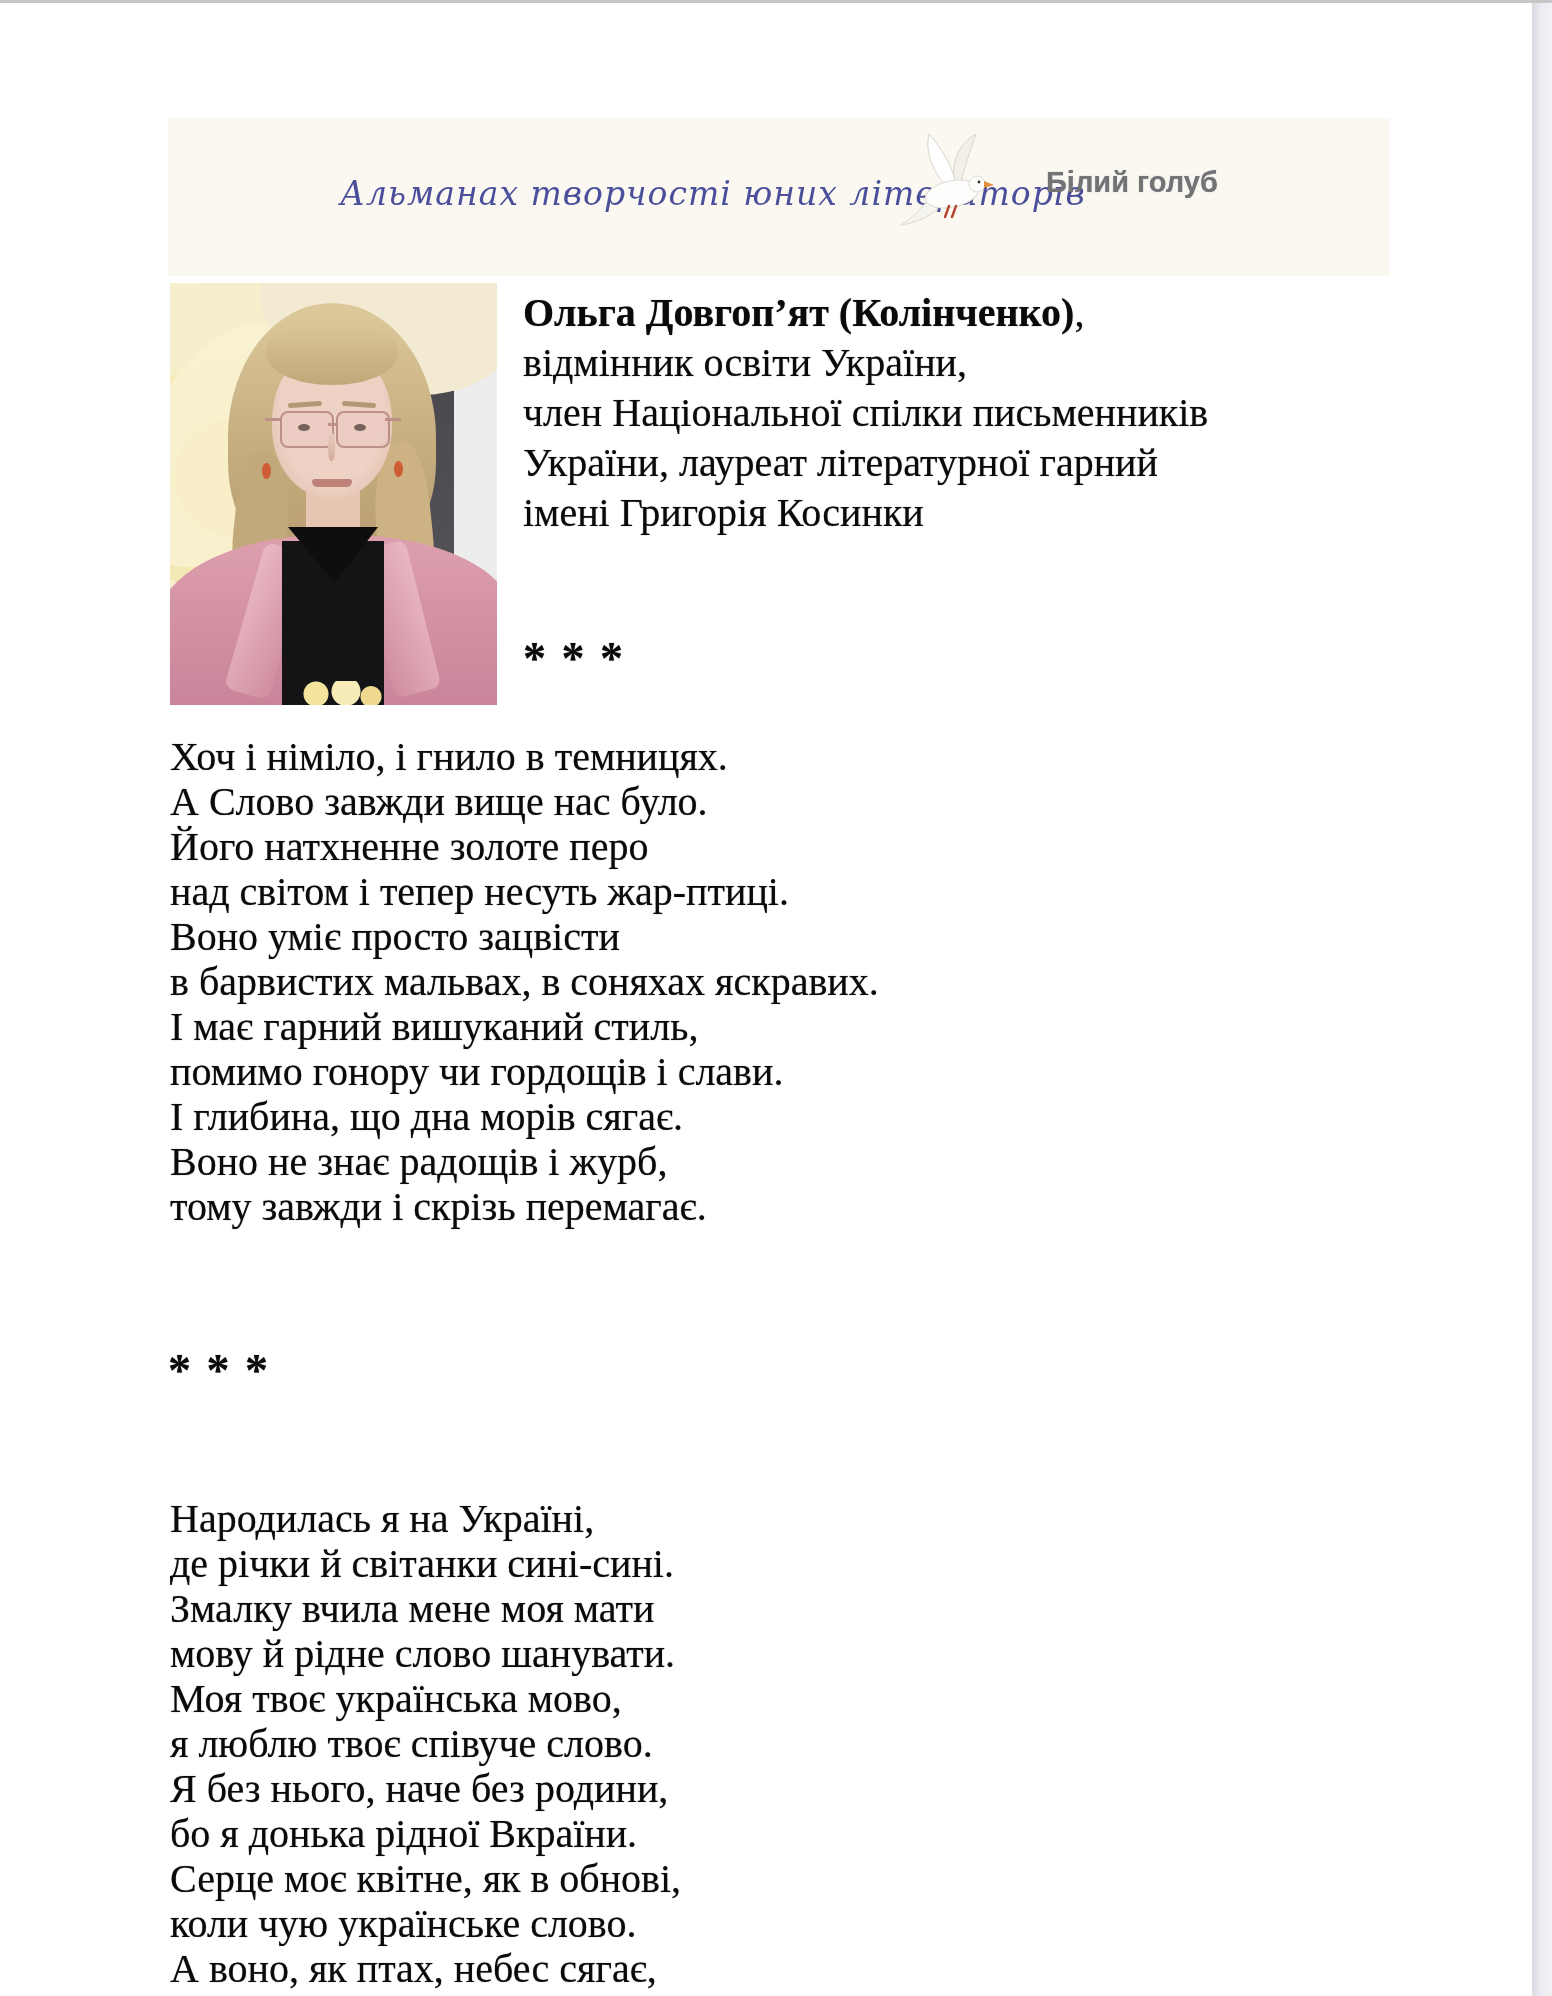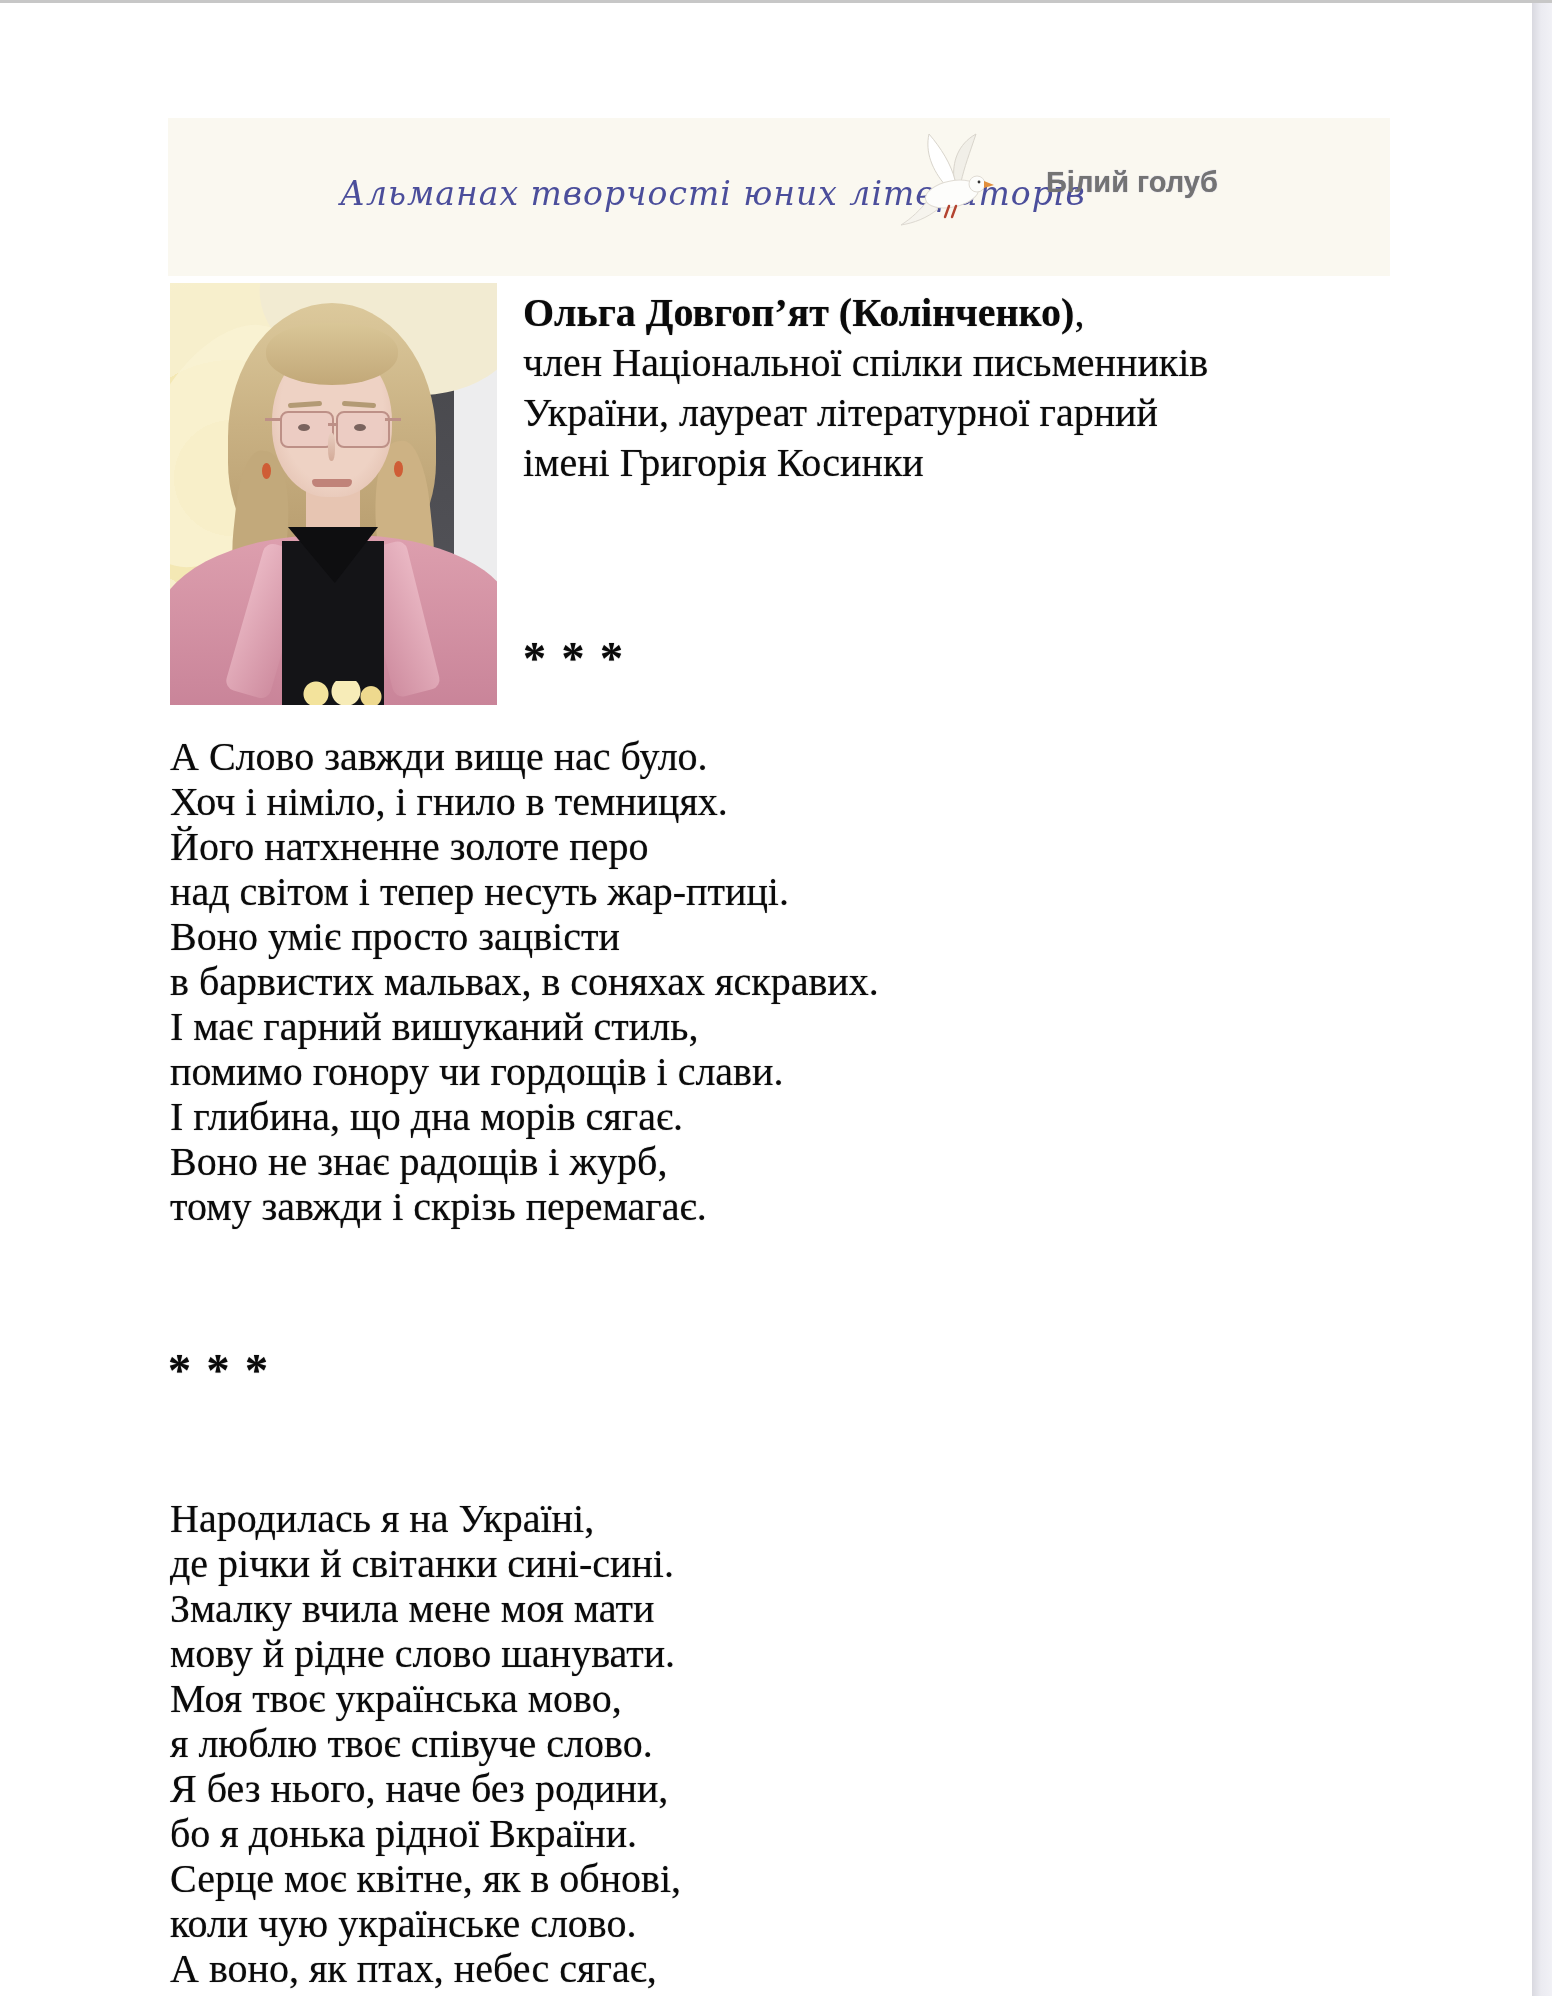--- a/index.html
+++ b/index.html
@@ -124,31 +124,32 @@
     <div class="ph-lapel-l"></div>
     <div class="ph-lapel-r"></div>
     <div class="ph-shirt"></div>
     <div class="ph-collar"></div>
     <div class="ph-bouquet"></div>
   </div>
 
   <div class="bio scan-text">
     <div><span class="name">Ольга Довгоп’ят (Колінченко)</span><span>,</span></div>
     <div>
+        <div>відмінник освіти України,</div>
         <div>член Національної спілки письменників</div>
         <div>України, лауреат літературної гарний</div>
         <div>імені Григорія Косинки</div>
       </div>
   </div>
 
   <div class="stars stars-1 scan-text">* * *</div>
 
   <div class="poem poem-1 scan-text">
+      <div>Хоч і німіло, і гнило в темницях.</div>
       <div>А Слово завжди вище нас було.</div>
-      <div>Хоч і німіло, і гнило в темницях.</div>
       <div>Його натхненне золоте перо</div>
       <div>над світом і тепер несуть жар-птиці.</div>
       <div>Воно уміє просто зацвісти</div>
       <div>в барвистих мальвах, в соняхах яскравих.</div>
       <div>І має гарний вишуканий стиль,</div>
       <div>помимо гонору чи гордощів і слави.</div>
       <div>І глибина, що дна морів сягає.</div>
       <div>Воно не знає радощів і журб,</div>
       <div>тому завжди і скрізь перемагає.</div>
     </div>

